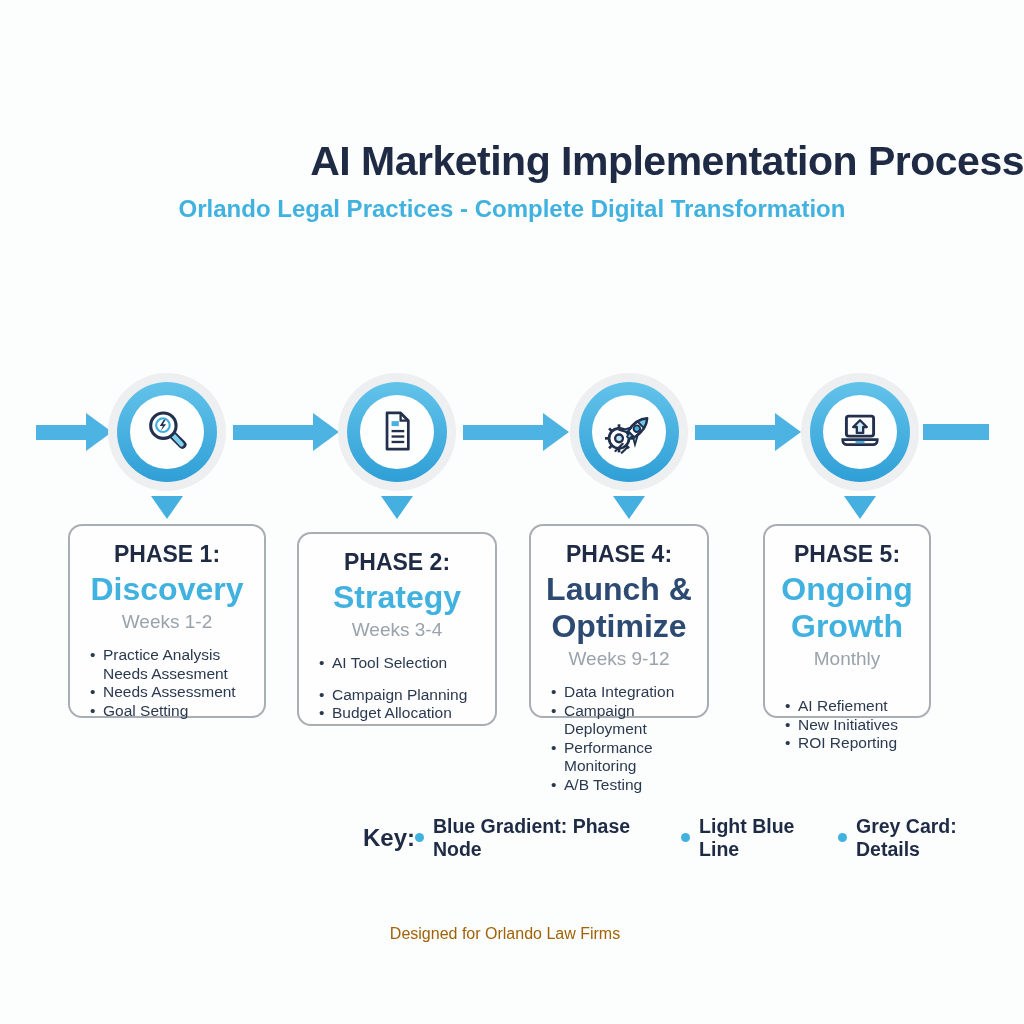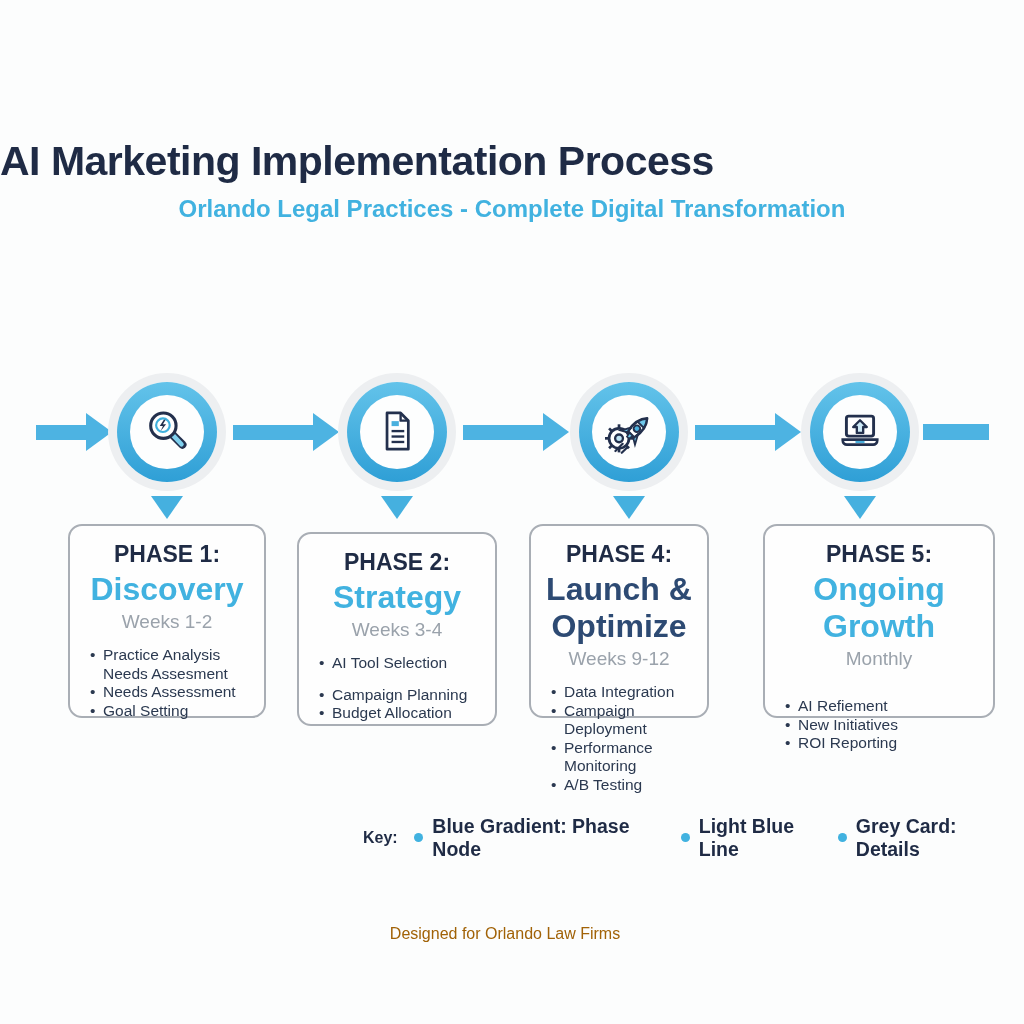--- a/index.html
+++ b/index.html
@@ -15,21 +15,21 @@
   }
   *{margin:0;padding:0;box-sizing:border-box;}
   html,body{background:#ffffff;}
   body{font-family:"Liberation Sans","DejaVu Sans",sans-serif;}
   .stage{
     position:relative;width:1024px;height:1024px;margin:0 auto;
     background:#fcfdfd;overflow:hidden;
   }
   
   .title{
-    position:absolute;left:0;top:138px;width:1024px;text-align:left;
+    position:absolute;left:0;top:138px;width:1024px;text-align:right;
     font-size:41px;font-weight:800;letter-spacing:-0.5px;color:var(--title-navy);
   }
   .subtitle{
     position:absolute;left:0;top:195px;width:1024px;text-align:center;
     font-size:24px;font-weight:700;color:var(--accent-blue);
   }
   
   .node{
     position:absolute;width:100px;height:100px;border-radius:50%;
     background:linear-gradient(180deg,var(--node-ring-gradient-start) 0%,var(--node-ring-gradient-end) 100%);
@@ -68,21 +68,21 @@
     font-size:15.5px;color:var(--bullet-navy);
   }
   .card ul li{position:relative;padding-left:13px;line-height:18.5px;}
   .card ul li::before{content:"\2022";position:absolute;left:0;}
   .card ul li.no-bullet::before{content:"";}
   .card ul li.gap-above{margin-top:13px;}
   .card ul.push-down{margin-top:27px;}
   
   .key{position:absolute;left:363px;top:825px;display:flex;}
   .key-label{
-    font-size:16px;font-weight:800;color:var(--title-navy);
+    font-size:24px;font-weight:800;color:var(--title-navy);
     width:52px;line-height:25px;
   }
   .key-items{display:flex;flex-direction:row;}
   .key-row{display:flex;align-items:center;height:25px;}
   .key-dot{width:9px;height:9px;border-radius:50%;background:var(--accent-blue);margin-right:9px;}
   .key-text{font-size:19.5px;font-weight:800;color:var(--title-navy);}
   
   .footer{
     position:absolute;left:0;top:925px;width:1010px;text-align:center;
     font-size:16px;font-weight:400;color:#a16207;
@@ -208,21 +208,21 @@
     <div class="phase-name navy">Launch &amp; Optimize</div>
     <div class="phase-period">Weeks 9-12</div>
     <ul>
       <li>Data Integration</li>
       <li>Campaign Deployment</li>
       <li>Performance Monitoring</li>
       <li>A/B Testing</li>
     </ul>
   </div>
 
-  <div class="card" style="left:763px;width:232px;">
+  <div class="card" style="left:763px;width:168px;">
     <div class="phase-label">PHASE 5:</div>
     <div class="phase-name">Ongoing Growth</div>
     <div class="phase-period">Monthly</div>
     <ul class="push-down">
       <li>AI Refiement</li>
       <li>New Initiatives</li>
       <li>ROI Reporting</li>
     </ul>
   </div>
 

